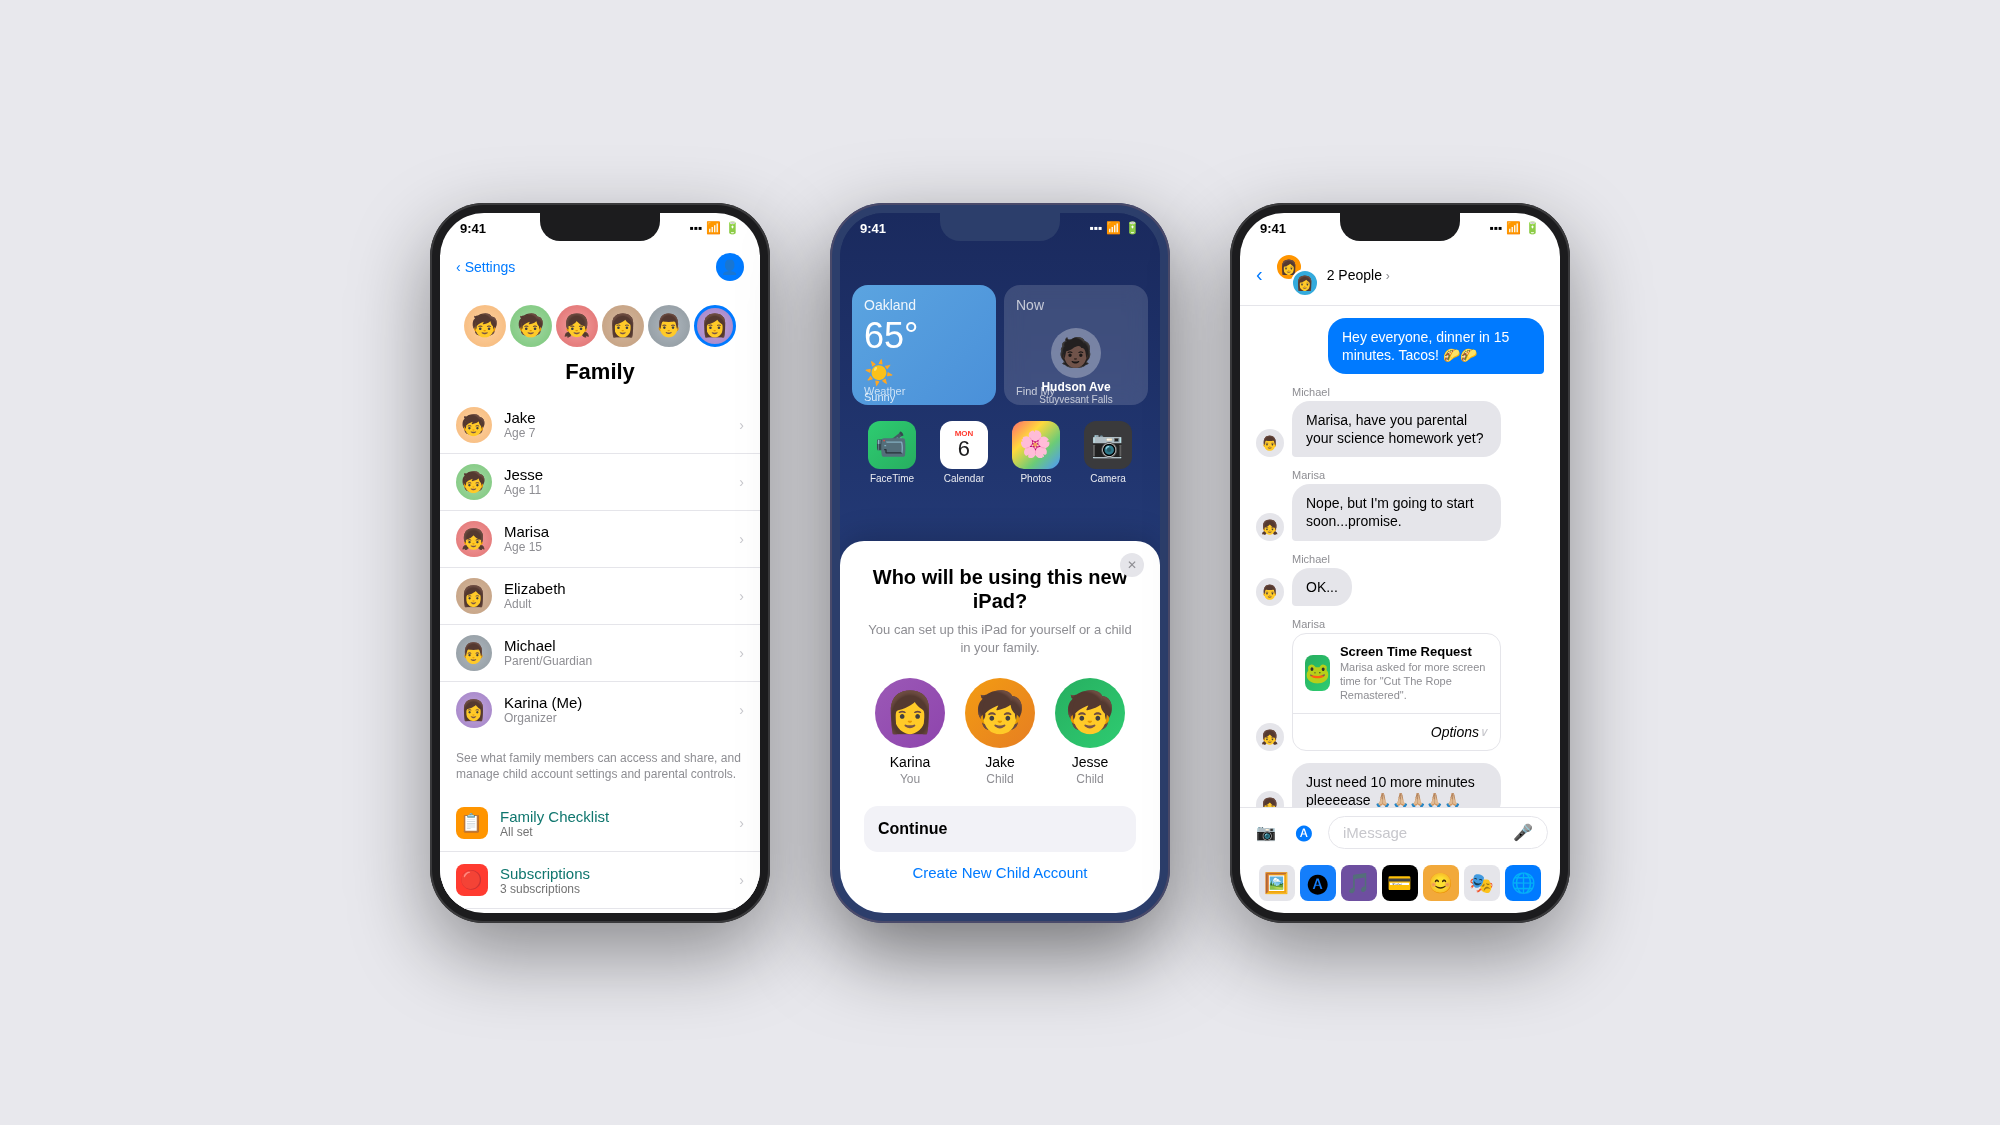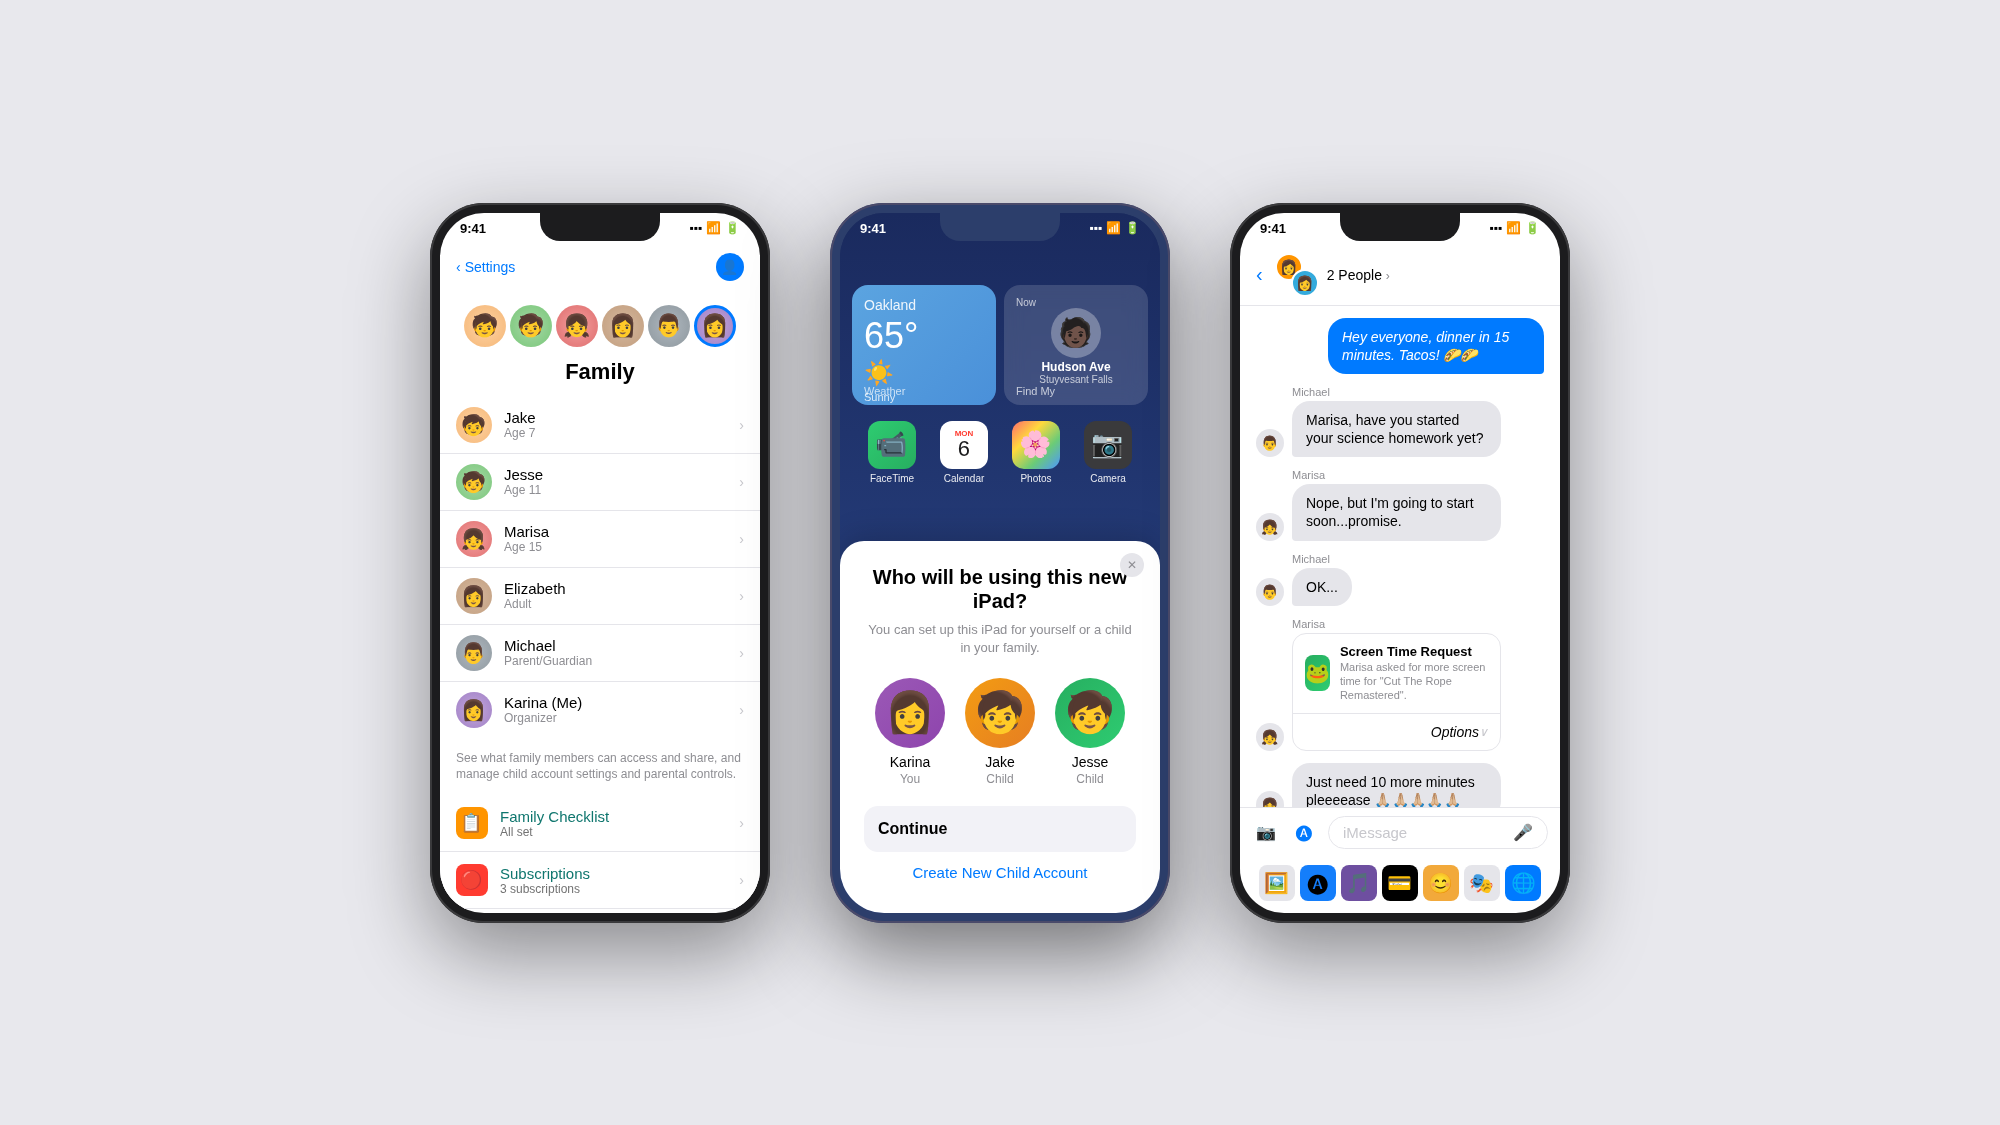--- a/index.html
+++ b/index.html
@@ -785,21 +785,21 @@
           <div class="widget widget-weather">
             <div class="widget-city">Oakland</div>
             <div class="widget-temp">65°</div>
             <div style="font-size:24px; margin-bottom: 4px">☀️</div>
             <div class="widget-condition">Sunny</div>
             <div class="widget-range">H:72° L:55°</div>
             <div class="widget-label">Weather</div>
           </div>
 
           <div class="widget widget-findmy">
-            <div style="font-size:10px; color:rgba(255,255,255,0.7); margin-bottom:0;">Now</div>
+            <div style="font-size:14px; color:rgba(255,255,255,0.7); margin-bottom:15px;">Now</div>
             <div class="findmy-person">
               <span style="font-size:28px;">🧑🏿</span>
             </div>
             <div class="findmy-location">Hudson Ave</div>
             <div class="findmy-subloc">Stuyvesant Falls</div>
             <div class="widget-label">Find My</div>
           </div>
         </div>
 
         <div class="app-icons-row">
@@ -888,31 +888,31 @@
         <div class="group-info">
           <div class="group-name">
             <span>2 People</span>
             <span class="group-chevron"> ›</span>
           </div>
         </div>
       </div>
 
       <div class="messages-body">
 
-        <div style="display:flex; justify-content:flex-end;font-style:italic;">
+        <div style="display:flex; justify-content:flex-end;">
           <div class="message-sent">Hey everyone, dinner in 15 minutes. Tacos! 🌮🌮</div>
         </div>
 
         <div>
           <div class="message-sender-name">Michael</div>
           <div class="message-received-group">
             <div class="msg-avatar">
               <span>👨</span>
             </div>
-            <div class="message-bubble">Marisa, have you started your science homework yet?</div>
+            <div class="message-bubble">Marisa, have you parental your science homework yet?</div>
           </div>
         </div>
 
         <div>
           <div class="message-sender-name">Marisa</div>
           <div class="message-received-group">
             <div class="msg-avatar">
               <span>👧</span>
             </div>
             <div class="message-bubble">Nope, but I'm going to start soon...promise.</div>

